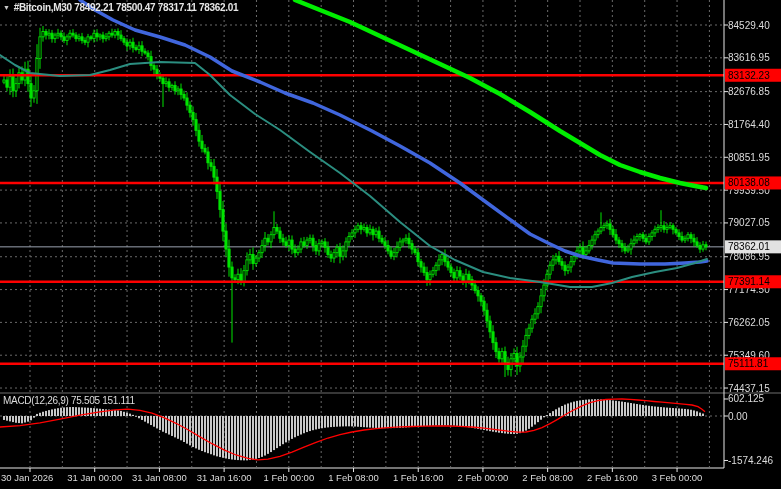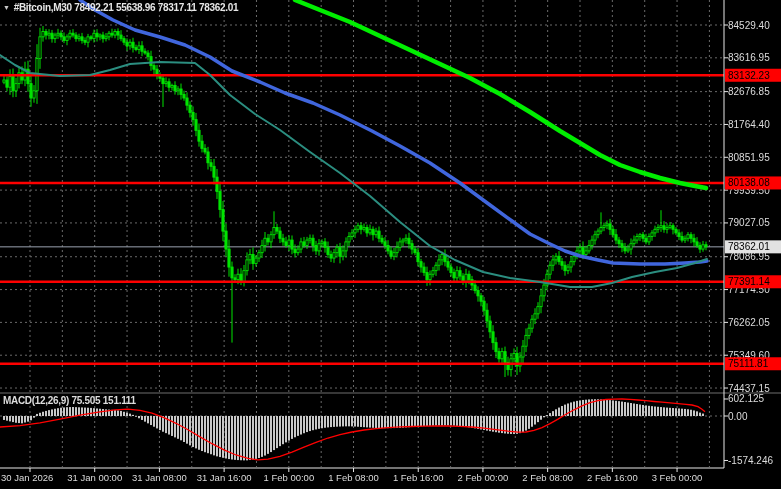--- a/index.html
+++ b/index.html
@@ -3,21 +3,21 @@
 <meta charset="utf-8">
 <style>
   html,body{margin:0;padding:0;background:#000;}
   #app{position:relative;width:781px;height:489px;background:#000;overflow:hidden;
        font-family:"Liberation Sans",sans-serif;}
   #cv{position:absolute;left:0;top:0;}
   .ovl{position:absolute;white-space:nowrap;color:#e6e6e6;font-size:10px;
        letter-spacing:-0.3px;line-height:12px;}
   #title{left:3px;top:2px;font-weight:bold;}
   #title .mk{color:#c8c8c8;font-size:7px;vertical-align:1px;margin-right:4px;font-weight:normal;}
-  #macdlbl{left:3px;top:395px;color:#dcdcdc;font-weight:bold;}
+  #macdlbl{left:3px;top:395px;color:#dcdcdc;font-weight:normal;}
 </style>
 </head>
 <body>
 
 <div id="app">
   <svg id="cv" width="781" height="489">
       <rect x="0" y="0" width="781" height="489" fill="#000000"></rect>
       <g>
         <line x1="30" y1="0" x2="30" y2="392" stroke="#6a6a6a" stroke-width="1" stroke-dasharray="2 3"></line>
         <line x1="30" y1="396" x2="30" y2="467" stroke="#6a6a6a" stroke-width="1" stroke-dasharray="2 3"></line>
@@ -863,15 +863,15 @@
         <text x="224.118" y="481" fill="#dcdcdc" font-size="9.5" font-family="&quot;Liberation Sans&quot;,sans-serif" text-anchor="middle">31 Jan 16:00</text>
         <text x="288.824" y="481" fill="#dcdcdc" font-size="9.5" font-family="&quot;Liberation Sans&quot;,sans-serif" text-anchor="middle">1 Feb 00:00</text>
         <text x="353.53000000000003" y="481" fill="#dcdcdc" font-size="9.5" font-family="&quot;Liberation Sans&quot;,sans-serif" text-anchor="middle">1 Feb 08:00</text>
         <text x="418.236" y="481" fill="#dcdcdc" font-size="9.5" font-family="&quot;Liberation Sans&quot;,sans-serif" text-anchor="middle">1 Feb 16:00</text>
         <text x="482.942" y="481" fill="#dcdcdc" font-size="9.5" font-family="&quot;Liberation Sans&quot;,sans-serif" text-anchor="middle">2 Feb 00:00</text>
         <text x="547.648" y="481" fill="#dcdcdc" font-size="9.5" font-family="&quot;Liberation Sans&quot;,sans-serif" text-anchor="middle">2 Feb 08:00</text>
         <text x="612.354" y="481" fill="#dcdcdc" font-size="9.5" font-family="&quot;Liberation Sans&quot;,sans-serif" text-anchor="middle">2 Feb 16:00</text>
         <text x="677.0600000000001" y="481" fill="#dcdcdc" font-size="9.5" font-family="&quot;Liberation Sans&quot;,sans-serif" text-anchor="middle">3 Feb 00:00</text>
       </g>
     </svg>
-  <div id="title" class="ovl"><span class="mk">▼</span><span>#Bitcoin,M30 78492.21 55638.96 78317.11 78362.01</span></div>
+  <div id="title" class="ovl"><span class="mk">▼</span><span>#Bitcoin,M30 78492.21 78500.47 78317.11 78362.01</span></div>
   <div id="macdlbl" class="ovl"><span>MACD(12,26,9) 75.505 151.111</span></div>
 </div>
 
 </body></html>

